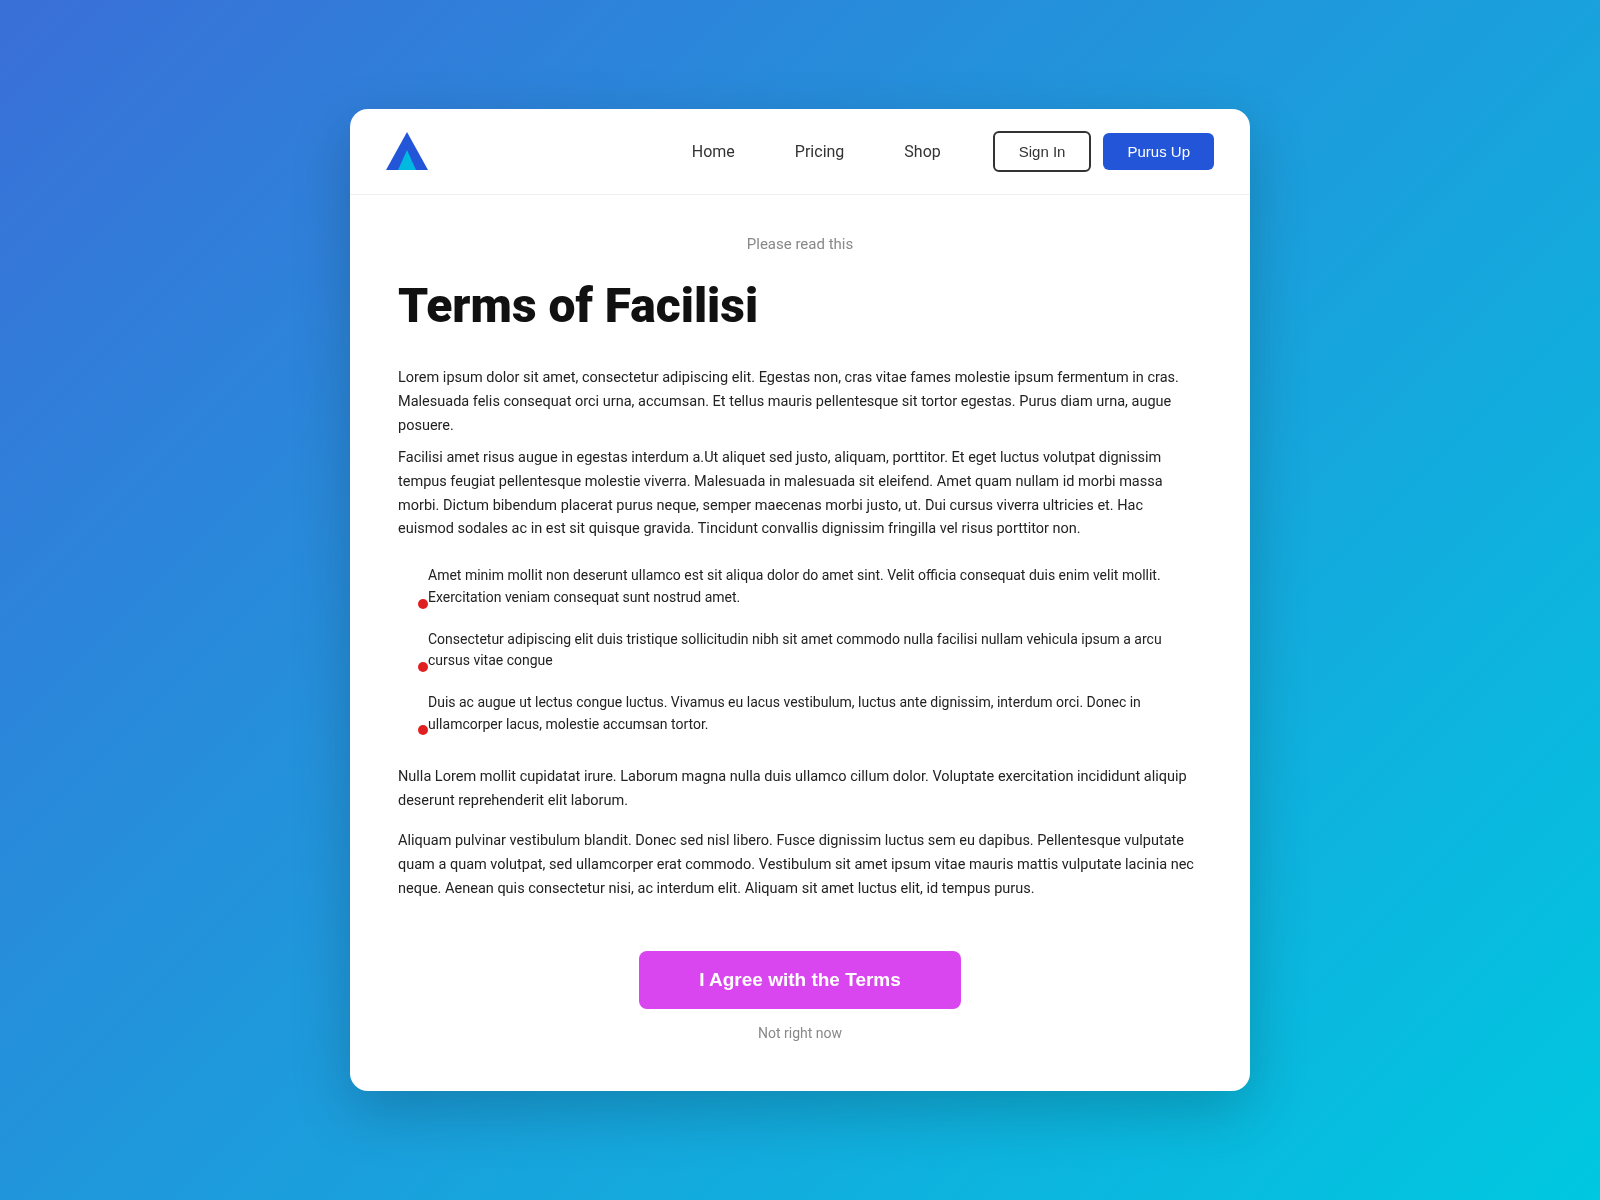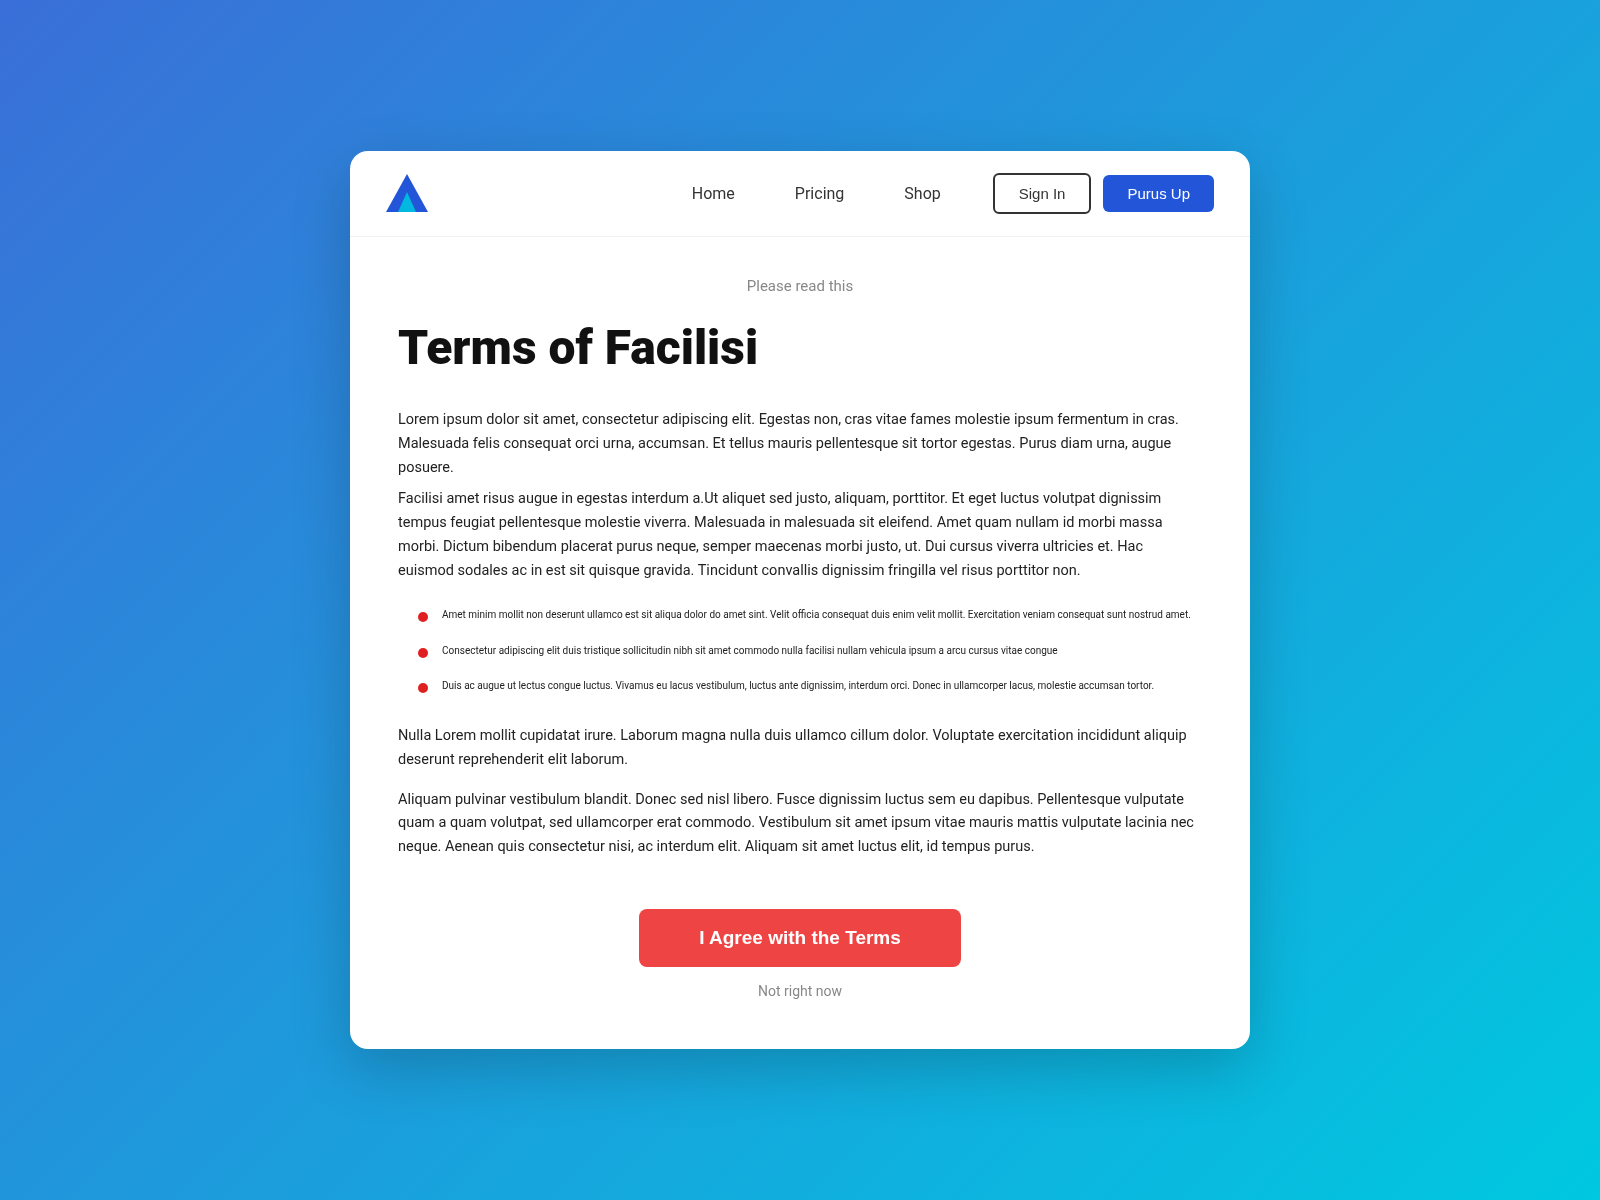--- a/index.html
+++ b/index.html
@@ -117,24 +117,23 @@
       margin-top: 2px;
     }
 
     .bullet-list {
       list-style: none;
       margin: 24px 0 24px 20px;
     }
 
     .bullet-list li {
       display: flex;
-      align-items: center;
-      gap: 14px;
+      align-items: flex-end;
       margin-bottom: 20px;
-      font-size: 10px;
+      font-size: 14px;
       color: #222;
       line-height: 1.55;
     }
 
     .bullet-dot {
       width: 10px;
       height: 10px;
       border-radius: 50%;
       background: #e02020;
       flex-shrink: 0;
@@ -148,21 +147,21 @@
     .agree-section {
       display: flex;
       flex-direction: column;
       align-items: center;
       margin-top: 50px;
       gap: 16px;
     }
 
     .btn-agree {
       padding: 18px 60px;
-      background: #ef4444;
+      background: #d946ef;
       color: #fff;
       border: none;
       border-radius: 8px;
       font-size: 19px;
       font-weight: 600;
       cursor: pointer;
       min-width: 260px;
     }
 
     .not-now {

